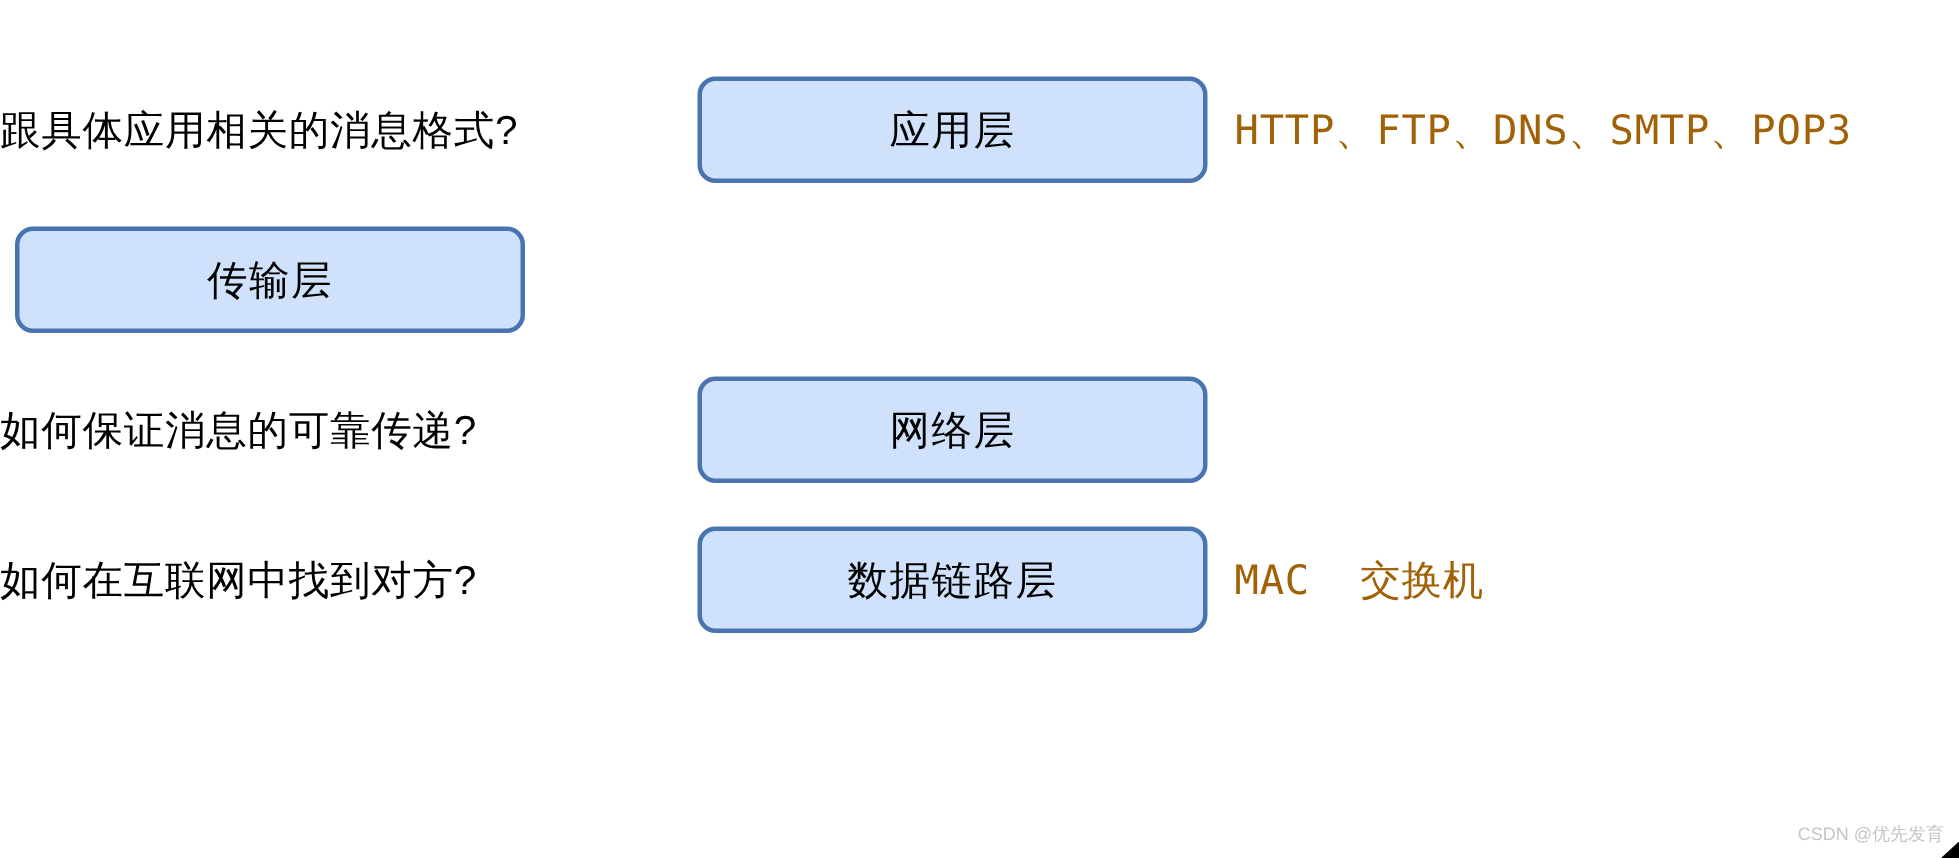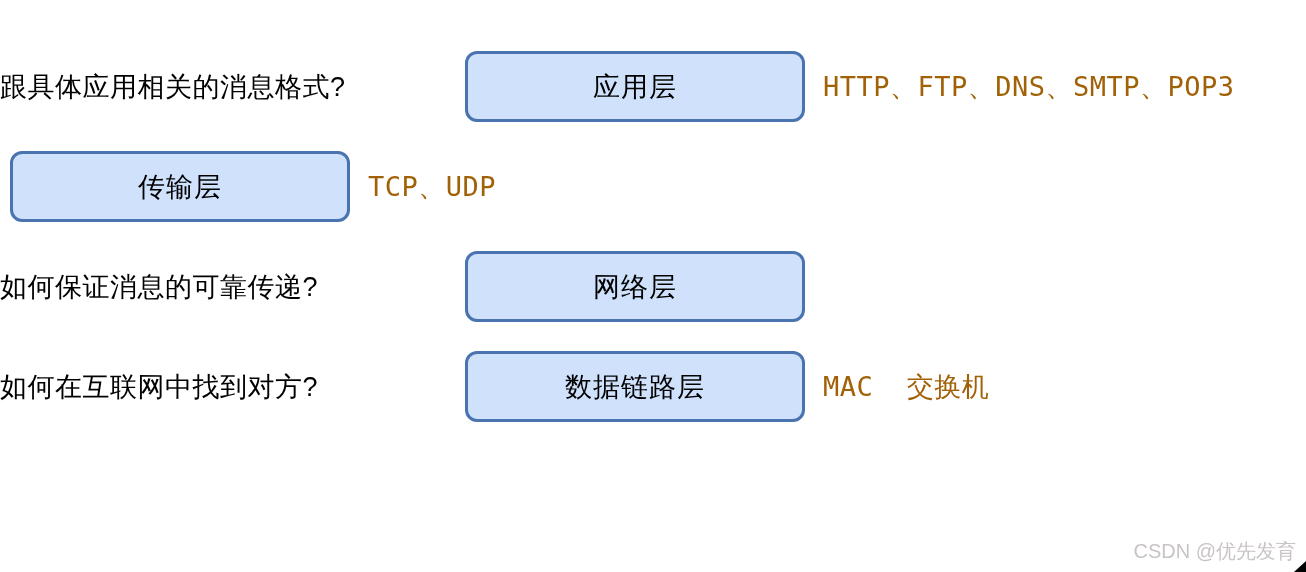--- a/index.html
+++ b/index.html
@@ -53,21 +53,21 @@
     font-size: 27px;
     color: #a16207;
     font-family: "DejaVu Sans Mono", "Liberation Mono", "DejaVu Sans", monospace;
     white-space: pre;
     letter-spacing: 0.5px;
   }
   .watermark {
     position: absolute;
     right: 10px;
     bottom: 7px;
-    font-size: 20px;
+    font-size: 12px;
     color: #c9c4c4;
     white-space: nowrap;
   }
   .cursor-tip {
     position: absolute;
     right: 0;
     bottom: 0;
     width: 12px;
     height: 11px;
     background: #000000;
@@ -86,21 +86,20 @@
       <div class="layer-box">
         <span class="layer-label">应用层</span>
       </div>
       <div class="tech">HTTP、FTP、DNS、SMTP、POP3</div>
     </div>
 
     <div class="layer-row">
       <div class="layer-box">
         <span class="layer-label">传输层</span>
       </div>
-      <div class="tech">TCP、UDP</div>
     </div>
 
     <div class="layer-row">
       <div class="question">如何保证消息的可靠传递?</div>
       <div class="layer-box">
         <span class="layer-label">网络层</span>
       </div>
     </div>
 
     <div class="layer-row">

